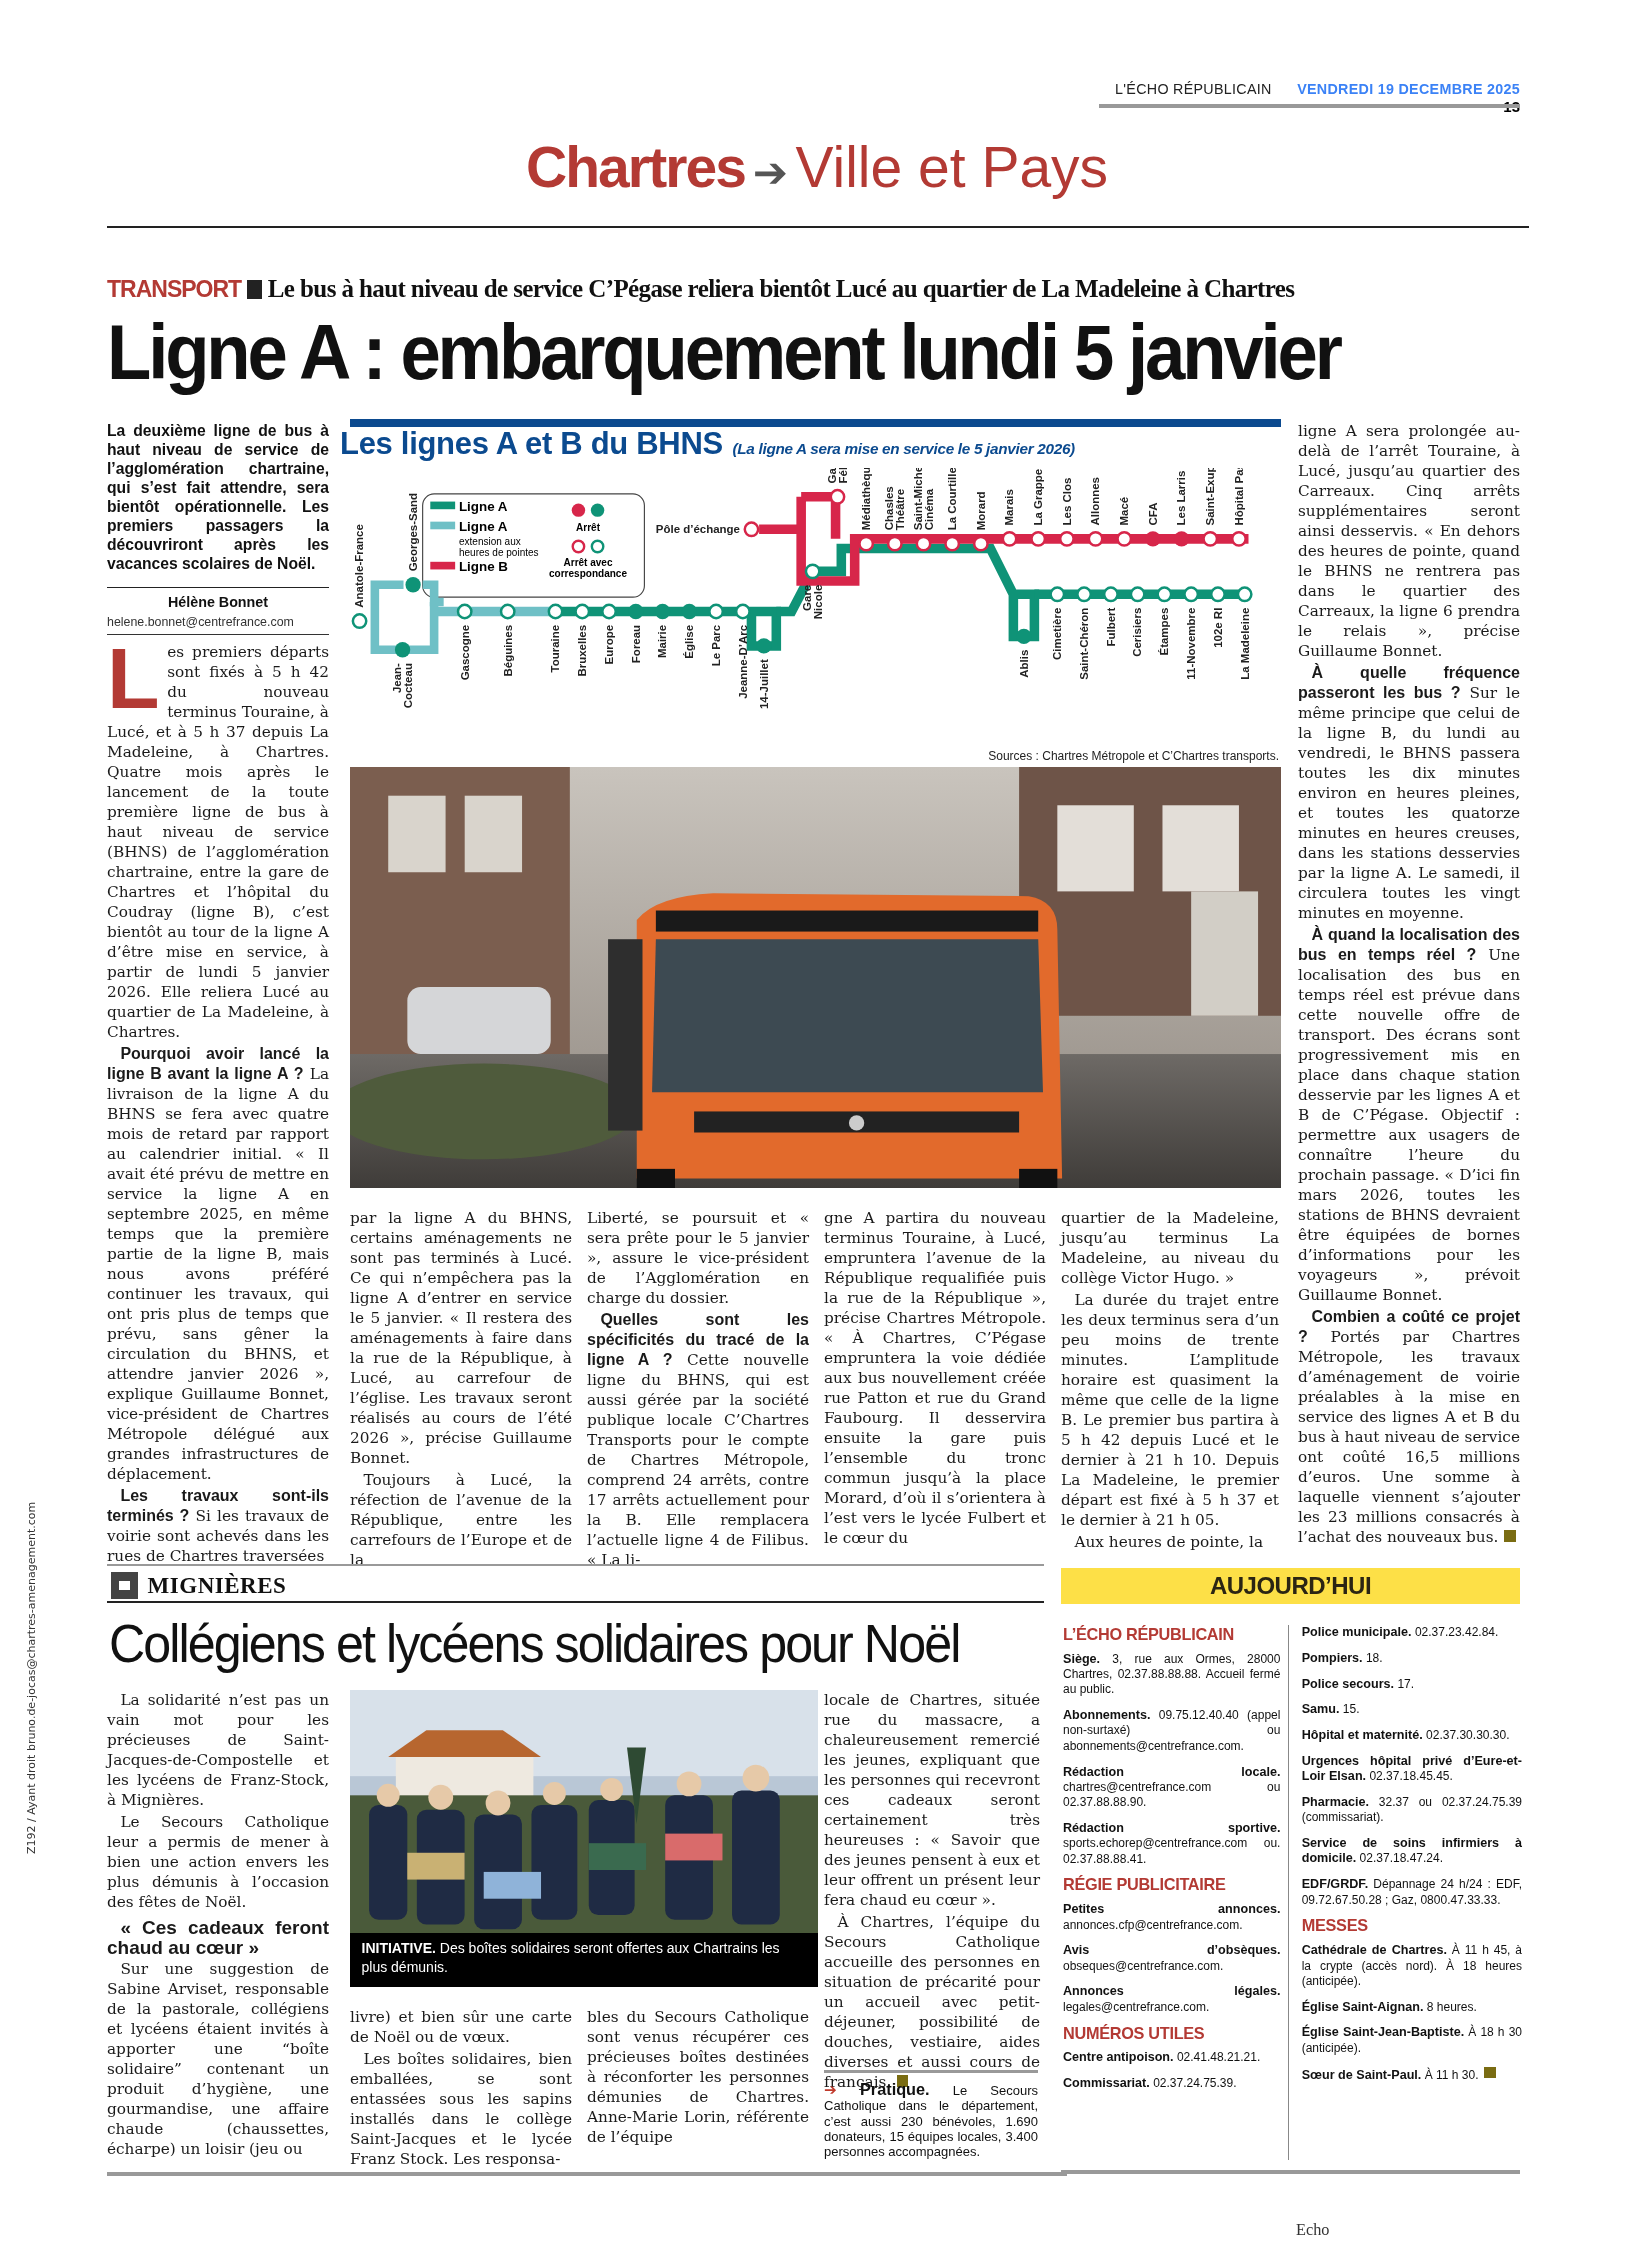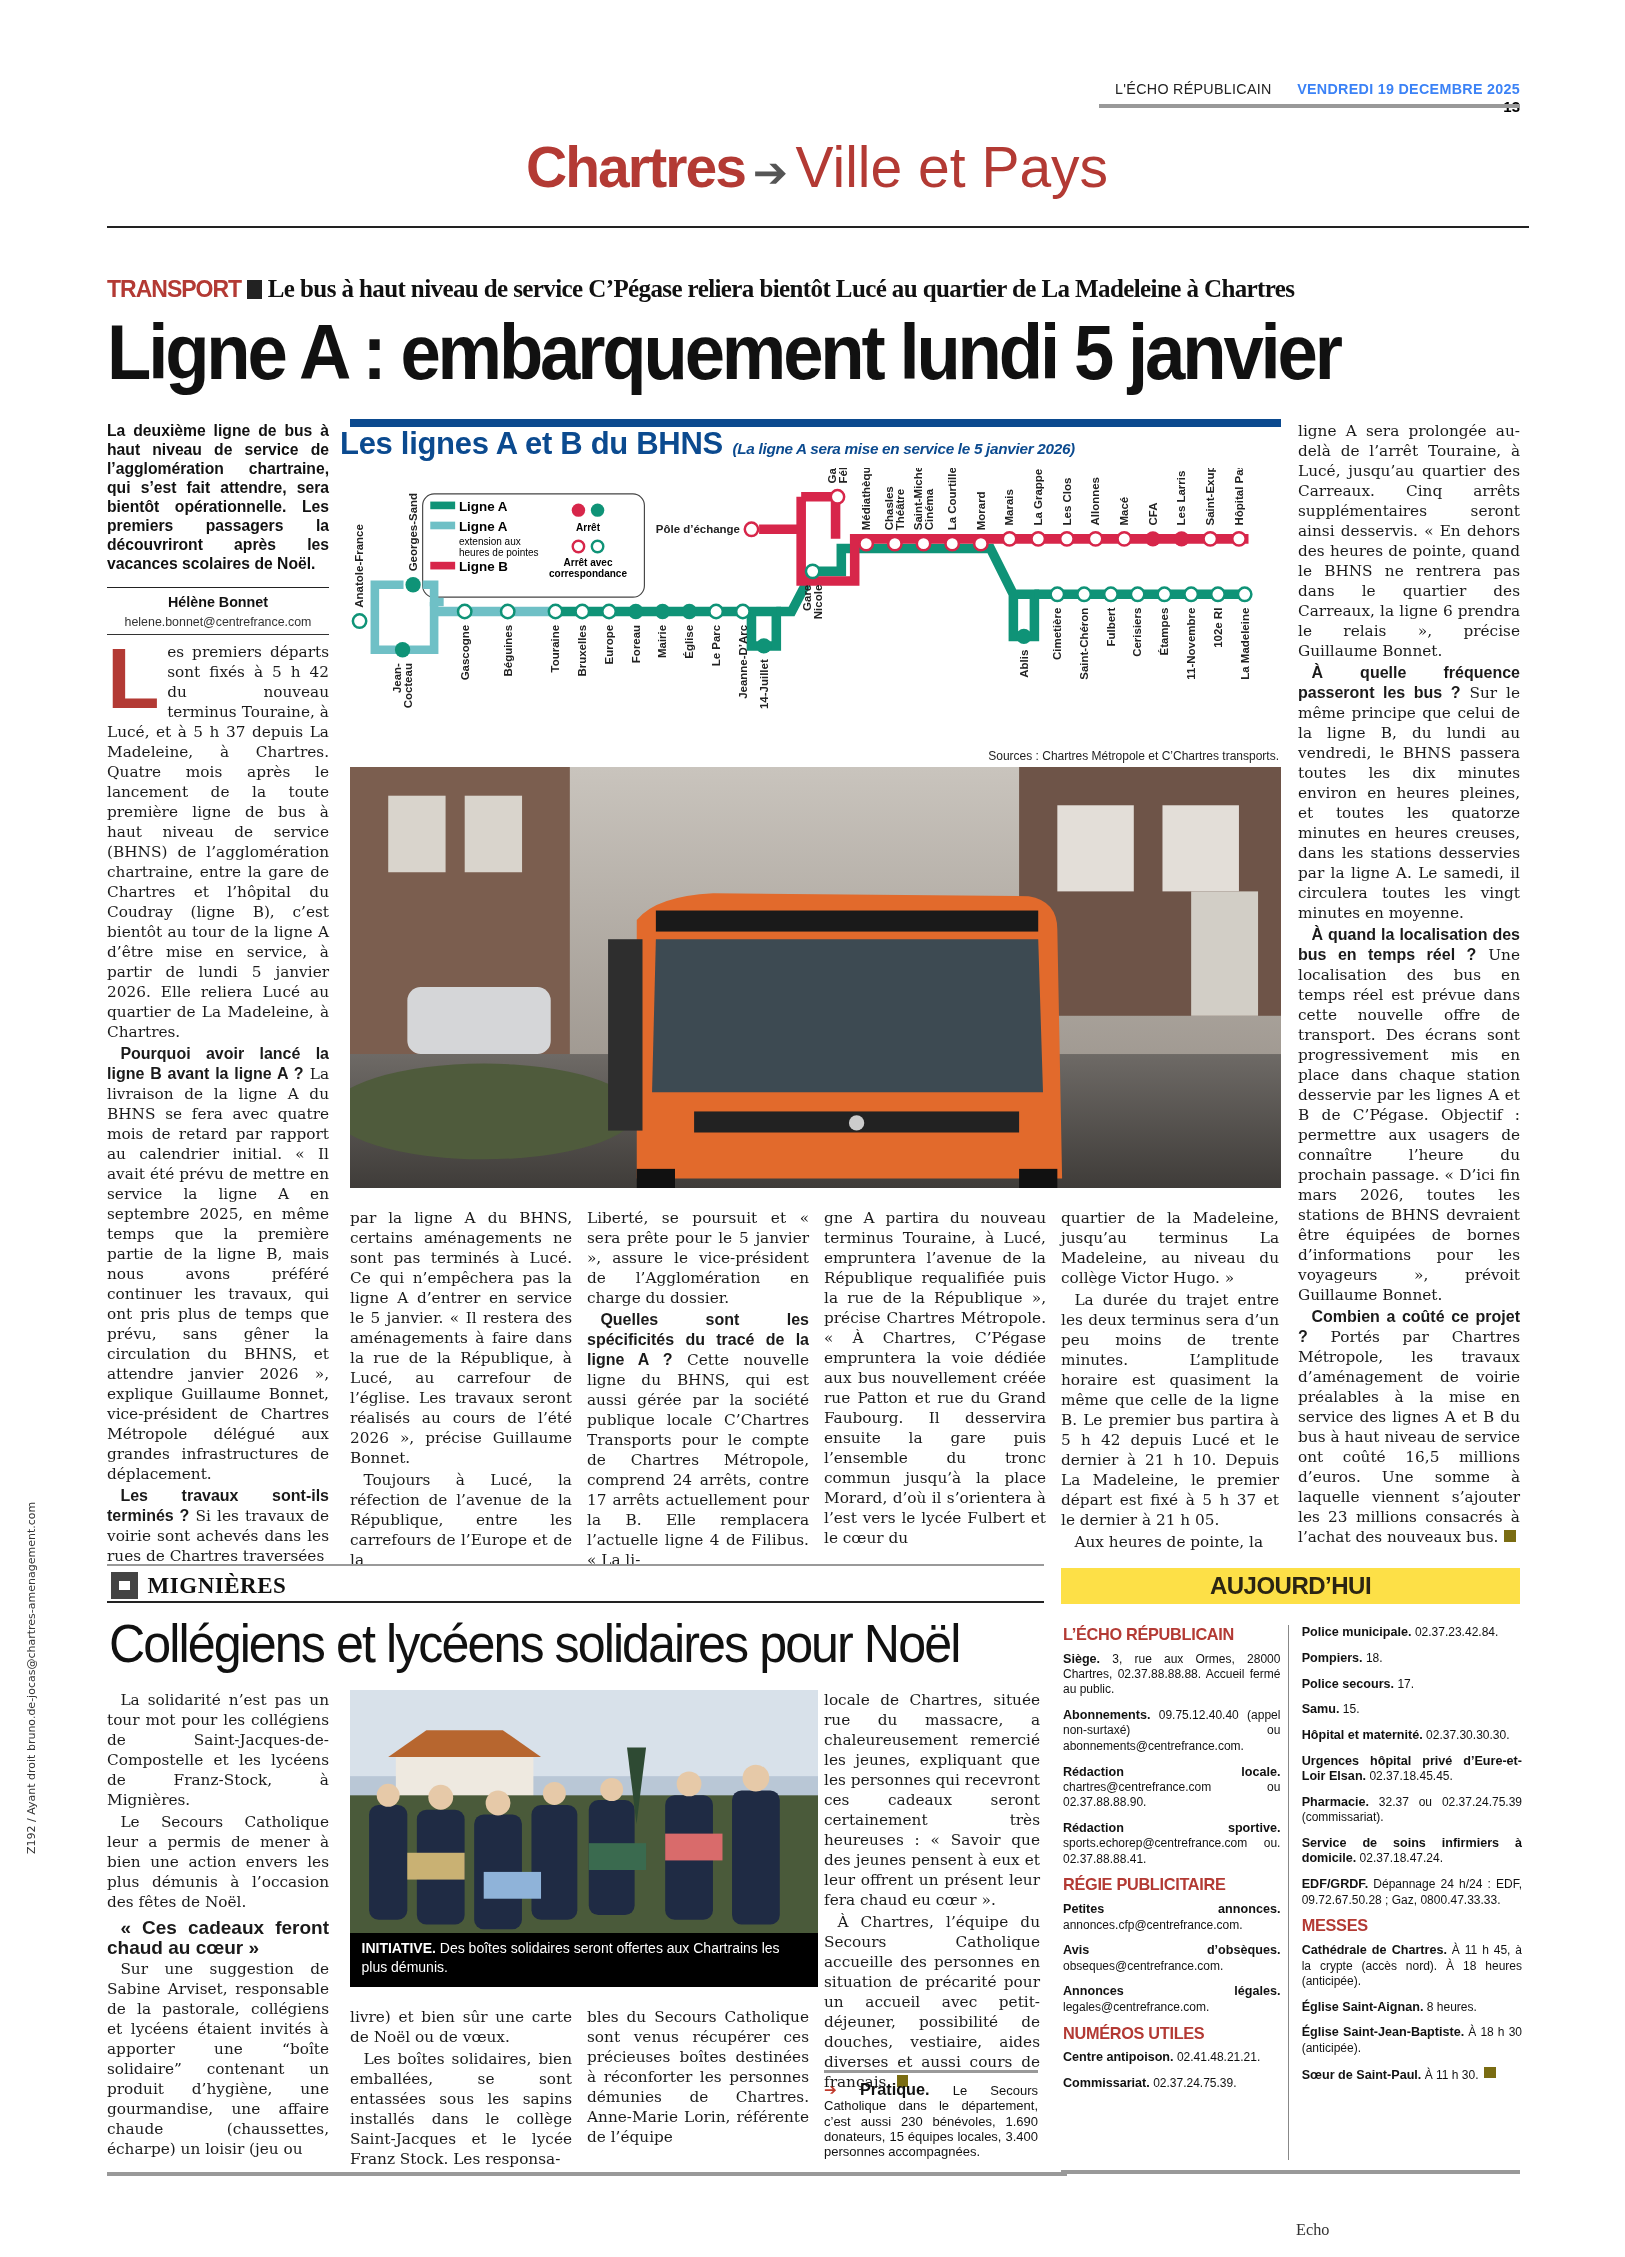--- a/index.html
+++ b/index.html
@@ -24,21 +24,21 @@
   #kicker .tag { font-family: "Liberation Sans", sans-serif; font-weight: bold; color: #b33a34; font-size: 23px; letter-spacing: -1px; }
   #kicker .sq { display: inline-block; width: 15.3px; height: 19px; background: #222; margin: 0 5.7px; vertical-align: -1.9px; }
   #kicker .txt { font-family: "Liberation Serif", serif; font-weight: bold; font-size: 25px; letter-spacing: -0.6px; }
 
   #headline { left: 107px; top: 304px; width: 1424px; font-family: "Liberation Sans", sans-serif; font-weight: bold; font-size: 78px; letter-spacing: -3.4px; line-height: 96px; transform: scaleX(0.93); transform-origin: left; white-space: nowrap; }
 
   
   #chapeau { left: 107px; top: 421px; width: 222px; font-family: "Liberation Sans", sans-serif; font-weight: bold; font-size: 15.7px; line-height: 19px; text-align: justify; }
   #byline-rule { left: 107px; top: 587px; width: 222px; height: 1.4px; background: #222; }
   #byline { left: 107px; top: 594px; width: 222px; text-align: center; font-family: "Liberation Sans", sans-serif; font-weight: bold; font-size: 14.3px; }
-  #byline-email { left: 107px; top: 615px; width: 222px; text-align: center; font-family: "Liberation Sans", sans-serif; font-size: 12.4px; color: #333; }
+  #byline-email { left: 107px; top: 615px; width: 222px; text-align: left; font-family: "Liberation Sans", sans-serif; font-size: 12.4px; color: #333; }
   #byline-rule2 { left: 107px; top: 634px; width: 222px; height: 1px; background: #333; }
 
   .col { position: absolute; font-family: "DejaVu Serif", serif; font-size: 15.3px; line-height: 20px; text-align: justify; hyphens: manual; color: #1a1a1a; }
   .col p { text-indent: 13.4px; margin-bottom: 1.9px; }
   .col p.noind { text-indent: 0; }
   .col .q { font-family: "Liberation Sans", sans-serif; font-weight: bold; font-size: 16px; }
   .dropcap { float: left; font-family: "Liberation Sans", sans-serif; font-weight: bold; color: #b33a34; font-size: 86px; line-height: 67px; margin: 2.9px 7.6px 0 0; }
   .endmark { display: inline-block; width: 11.5px; height: 11.5px; background: #7a6c12; margin-left: 5.7px; }
 
   
@@ -311,21 +311,21 @@
 <div id="section2-tag" class="abs">
   <div class="box">
       <span></span>
     </div>
   <span class="label">MIGNIÈRES</span>
 </div>
 <div id="section2-rule" class="abs"></div>
 <div id="headline2" class="abs">Collégiens et lycéens solidaires pour Noël</div>
 
 <div class="col" style="left:107px; top:1690px; width:222px;">
-  <p>La solidarité n’est pas un tour mot pour les collégiens de Saint-Jacques-de-Compostelle et les lycéens de Franz-Stock, à Mignières.</p>
+  <p>La solidarité n’est pas un vain mot pour les précieuses de Saint-Jacques-de-Compostelle et les lycéens de Franz-Stock, à Mignières.</p>
   <p>Le Secours Catholique leur a permis de mener à bien une action envers les plus démunis à l’occasion des fêtes de Noël.</p>
   <div class="subhead2">« Ces cadeaux feront chaud au cœur »</div>
   <p>Sur une suggestion de Sabine Arviset, responsable de la pastorale, collégiens et lycéens étaient invités à apporter une “boîte solidaire” contenant un produit d’hygiène, une gourmandise, une affaire chaude (chaussettes, écharpe) un loisir (jeu ou</p>
 </div>
 
 <svg id="kids-photo" class="abs" viewBox="0 0 490 282" preserveAspectRatio="none">
   <rect x="0" y="0" width="490" height="282" fill="#b9c7d6"></rect>
   <rect x="0" y="0" width="490" height="90" fill="#d8e1ea"></rect>
   <polygon points="40,70 80,42 160,42 200,70" fill="#b7662f"></polygon>
   <rect x="48" y="70" width="144" height="50" fill="#eee9e0"></rect>

